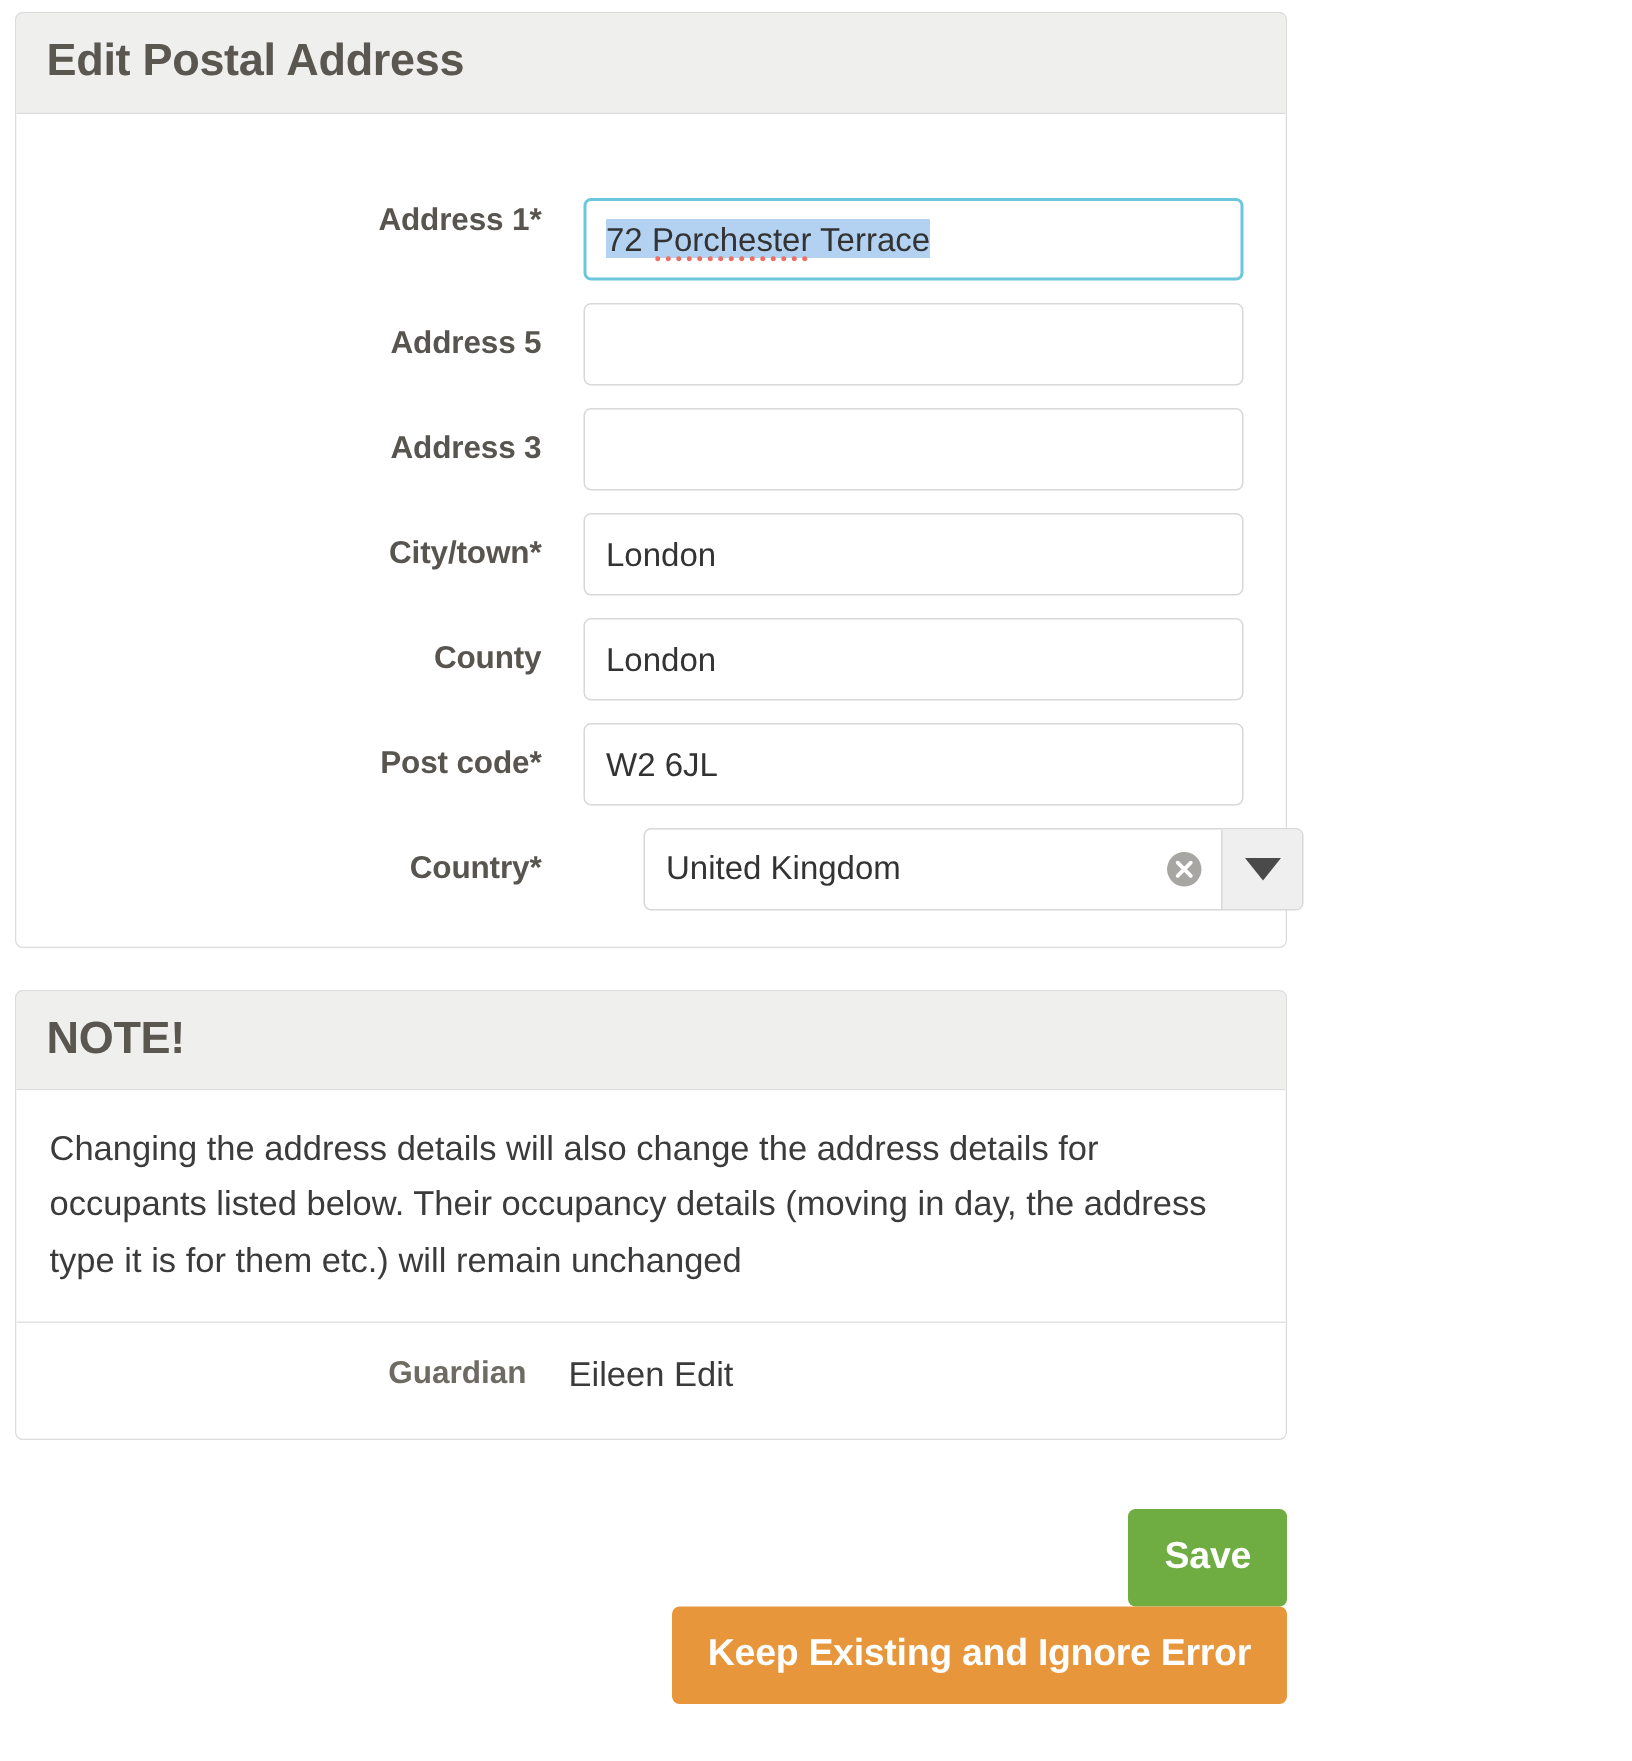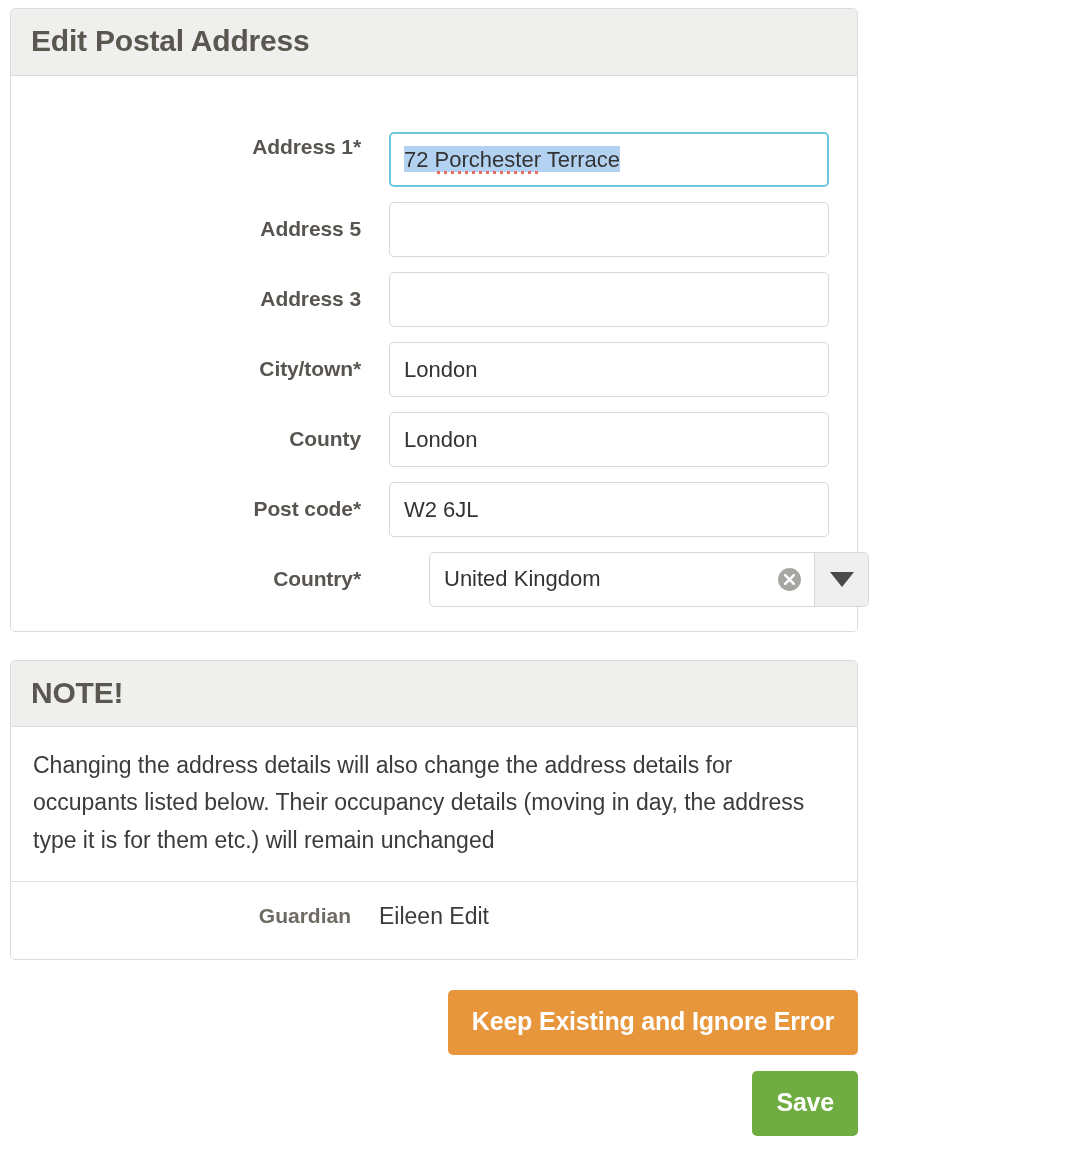--- a/index.html
+++ b/index.html
@@ -320,21 +320,21 @@
       <div class="note-occupants">
         <div class="occupant-row">
           <div class="occupant-label">Guardian</div>
           <div class="occupant-value">Eileen Edit</div>
         </div>
       </div>
     </div>
   </div>
 
   <div class="actions">
+    <div class="action-line second">
+      <button class="btn btn-success">Save</button>
+    </div>
     <div class="action-line">
       <button class="btn btn-warning">Keep Existing and Ignore Error</button>
     </div>
-    <div class="action-line second">
-      <button class="btn btn-success">Save</button>
-    </div>
   </div>
 
 </div>
 
 </body></html>

